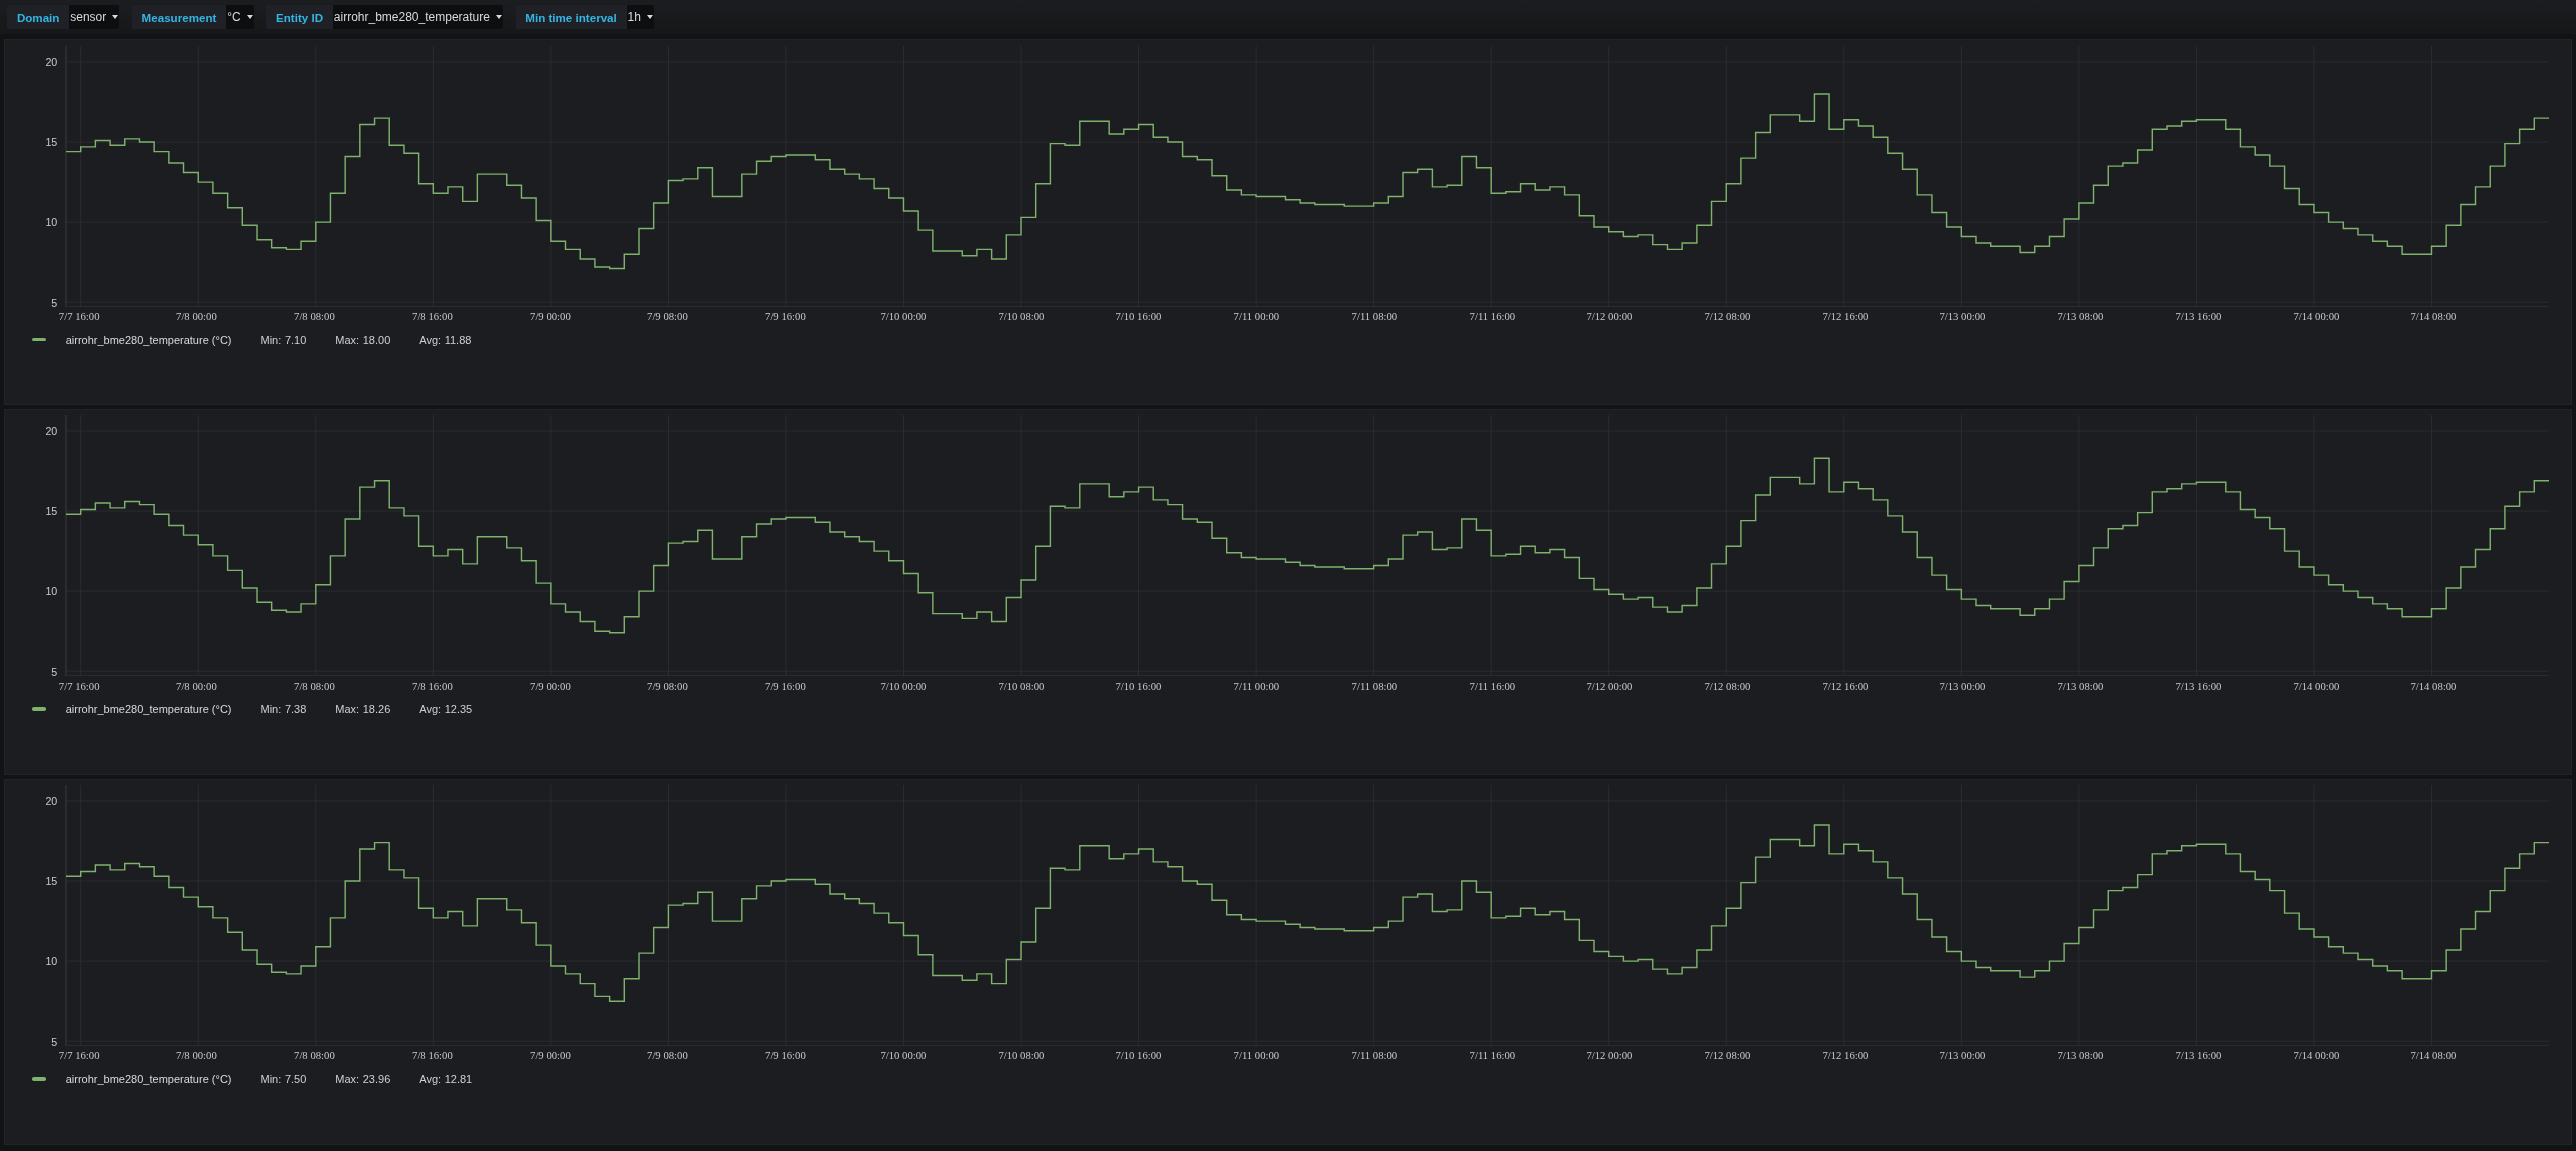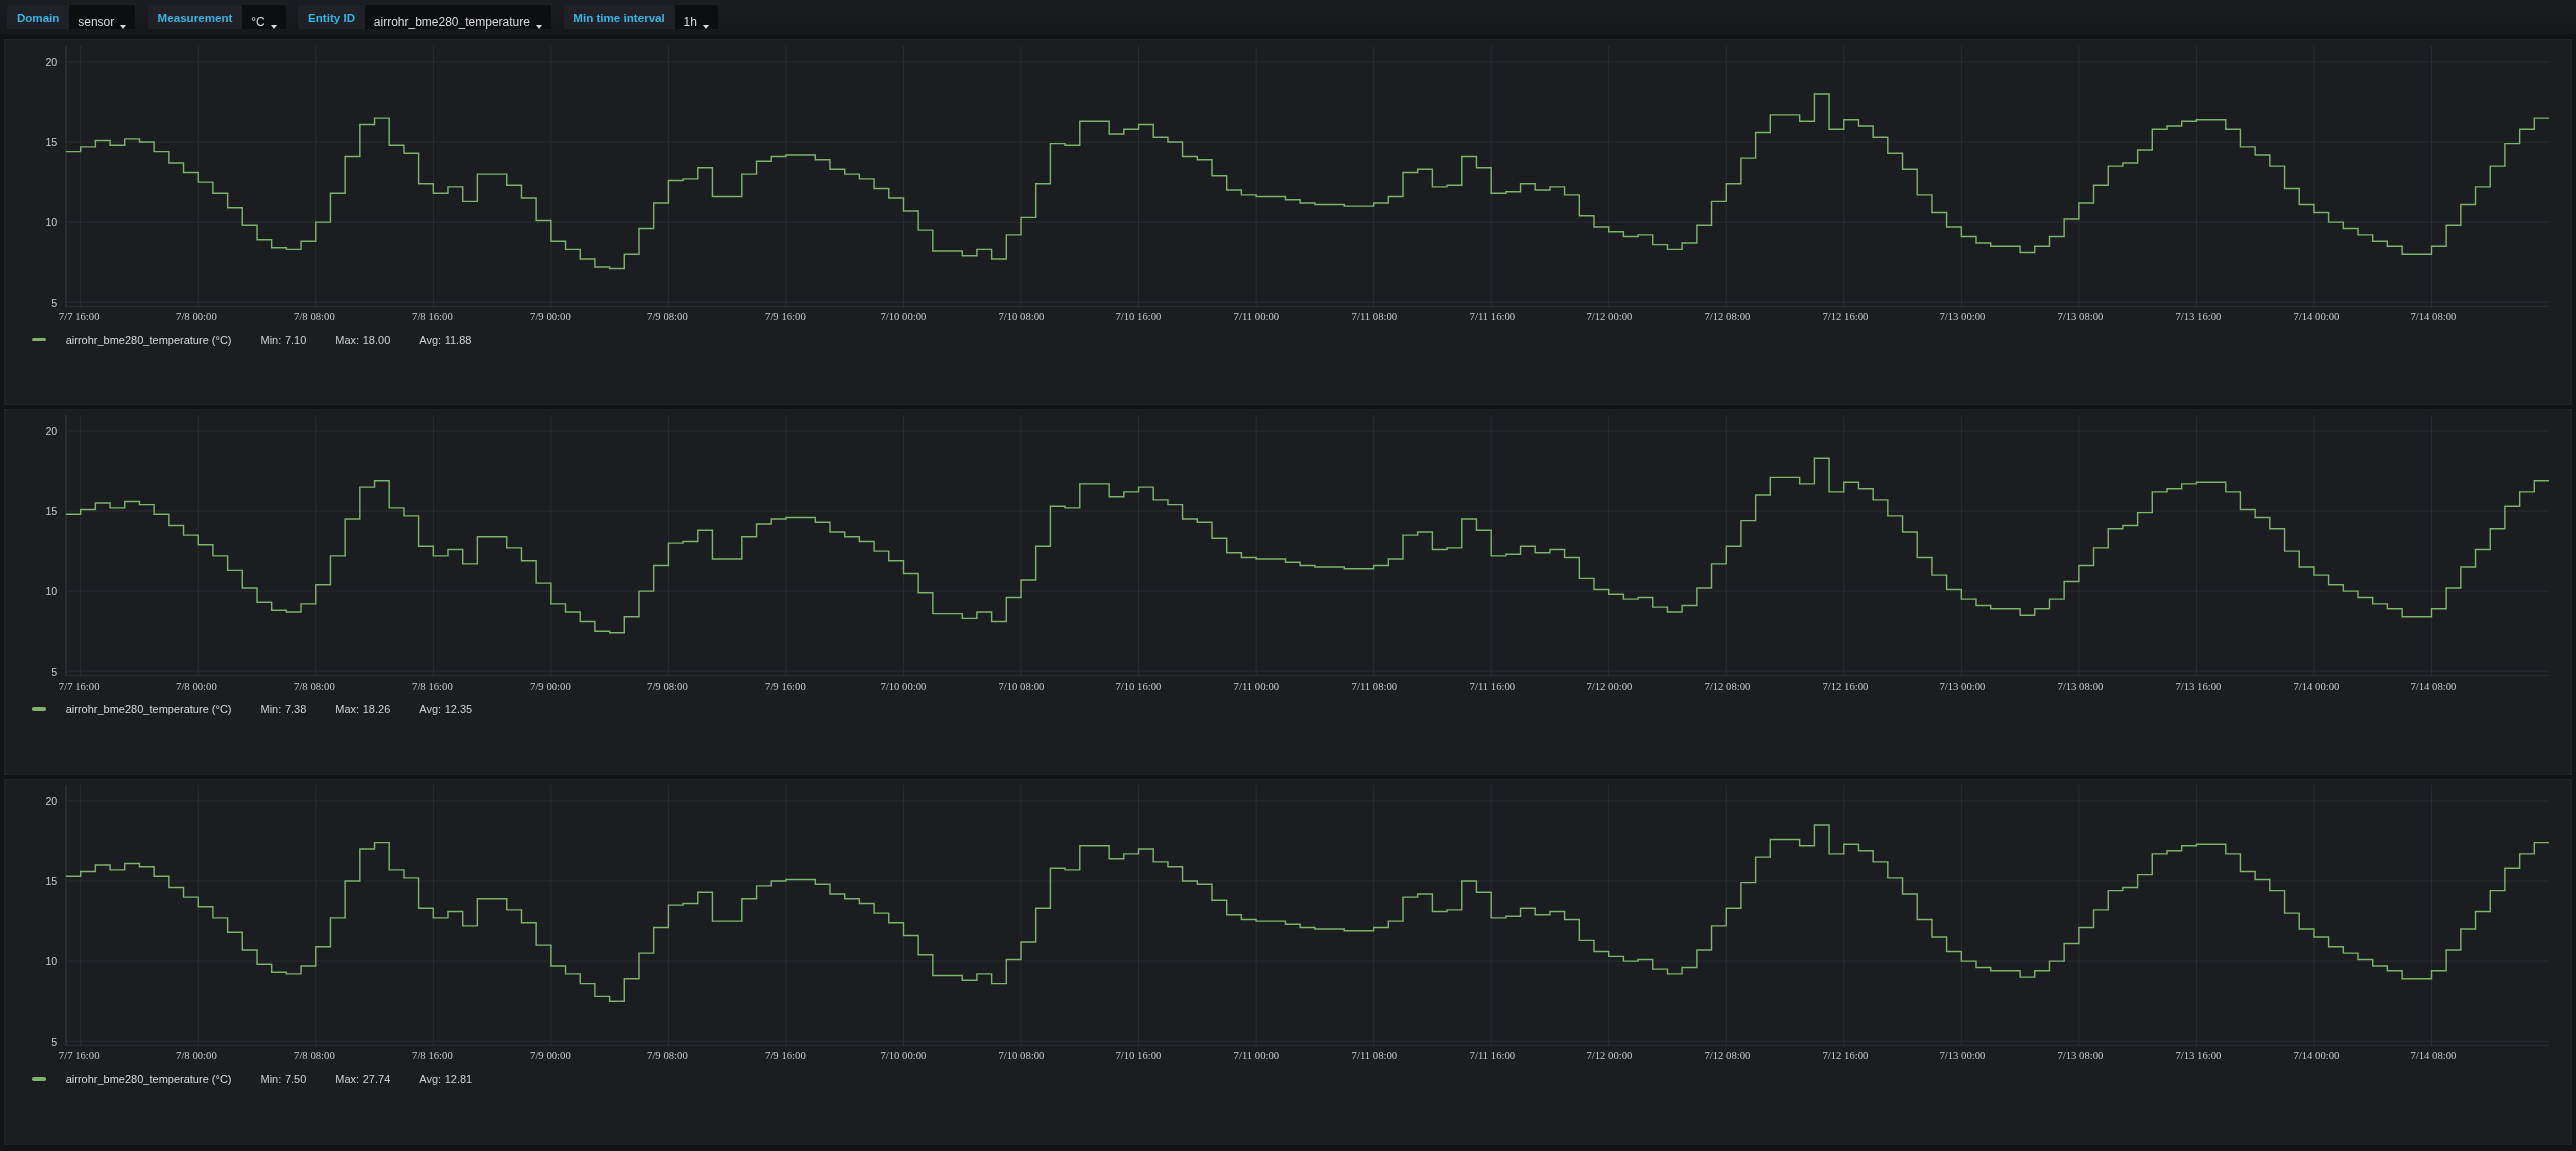--- a/index.html
+++ b/index.html
@@ -19,22 +19,22 @@
     padding: 0 7.1px; gap: 12.4px;
   }
   .var-group { display: flex; align-items: stretch; height: 24px; border-radius: 1.8px; overflow: hidden; }
   .var-label {
     background: #1f2126; color: #33b5e5;
     font-size: 11.6px; font-weight: 700;
     display: flex; align-items: center; padding: 0 9.8px;
   }
   .var-value {
     background: #0d0e10; color: #d8d9da;
-    font-size: 12px; display: flex; align-items: flex-end;
-    padding: 0 9px; gap: 6.2px; cursor: pointer;
+    font-size: 12px; display: flex; align-items: center;
+    padding: 0 1px; gap: 6.2px; cursor: pointer;
   }
   .caret {
     width: 0; height: 0; display: inline-block;
     border-left: 3.6px solid transparent; border-right: 3.6px solid transparent;
     border-top: 4.4px solid #d8d9da;
   }
   
   .panels { padding: 1.8px 4.4px 0 4.4px; }
   .panel {
     background: #1c1d20;
@@ -313,19 +313,19 @@
         <span class="x-tick" style="left: 1898px;">7/13 00:00</span>
         <span class="x-tick" style="left: 2016px;">7/13 08:00</span>
         <span class="x-tick" style="left: 2134px;">7/13 16:00</span>
         <span class="x-tick" style="left: 2252px;">7/14 00:00</span>
         <span class="x-tick" style="left: 2369px;">7/14 08:00</span>
       </div>
     <div class="legend-row">
       <span class="legend-swatch"></span>
       <span class="legend-name">airrohr_bme280_temperature (°C)</span>
       <span class="legend-stat"><span>Min:</span><b>7.50</b></span>
-      <span class="legend-stat"><span>Max:</span><b>27.74</b></span>
+      <span class="legend-stat"><span>Max:</span><b>23.96</b></span>
       <span class="legend-stat"><span>Avg:</span><b>12.81</b></span>
     </div>
   </div>
 
 </div>
 
 
 </body></html>

